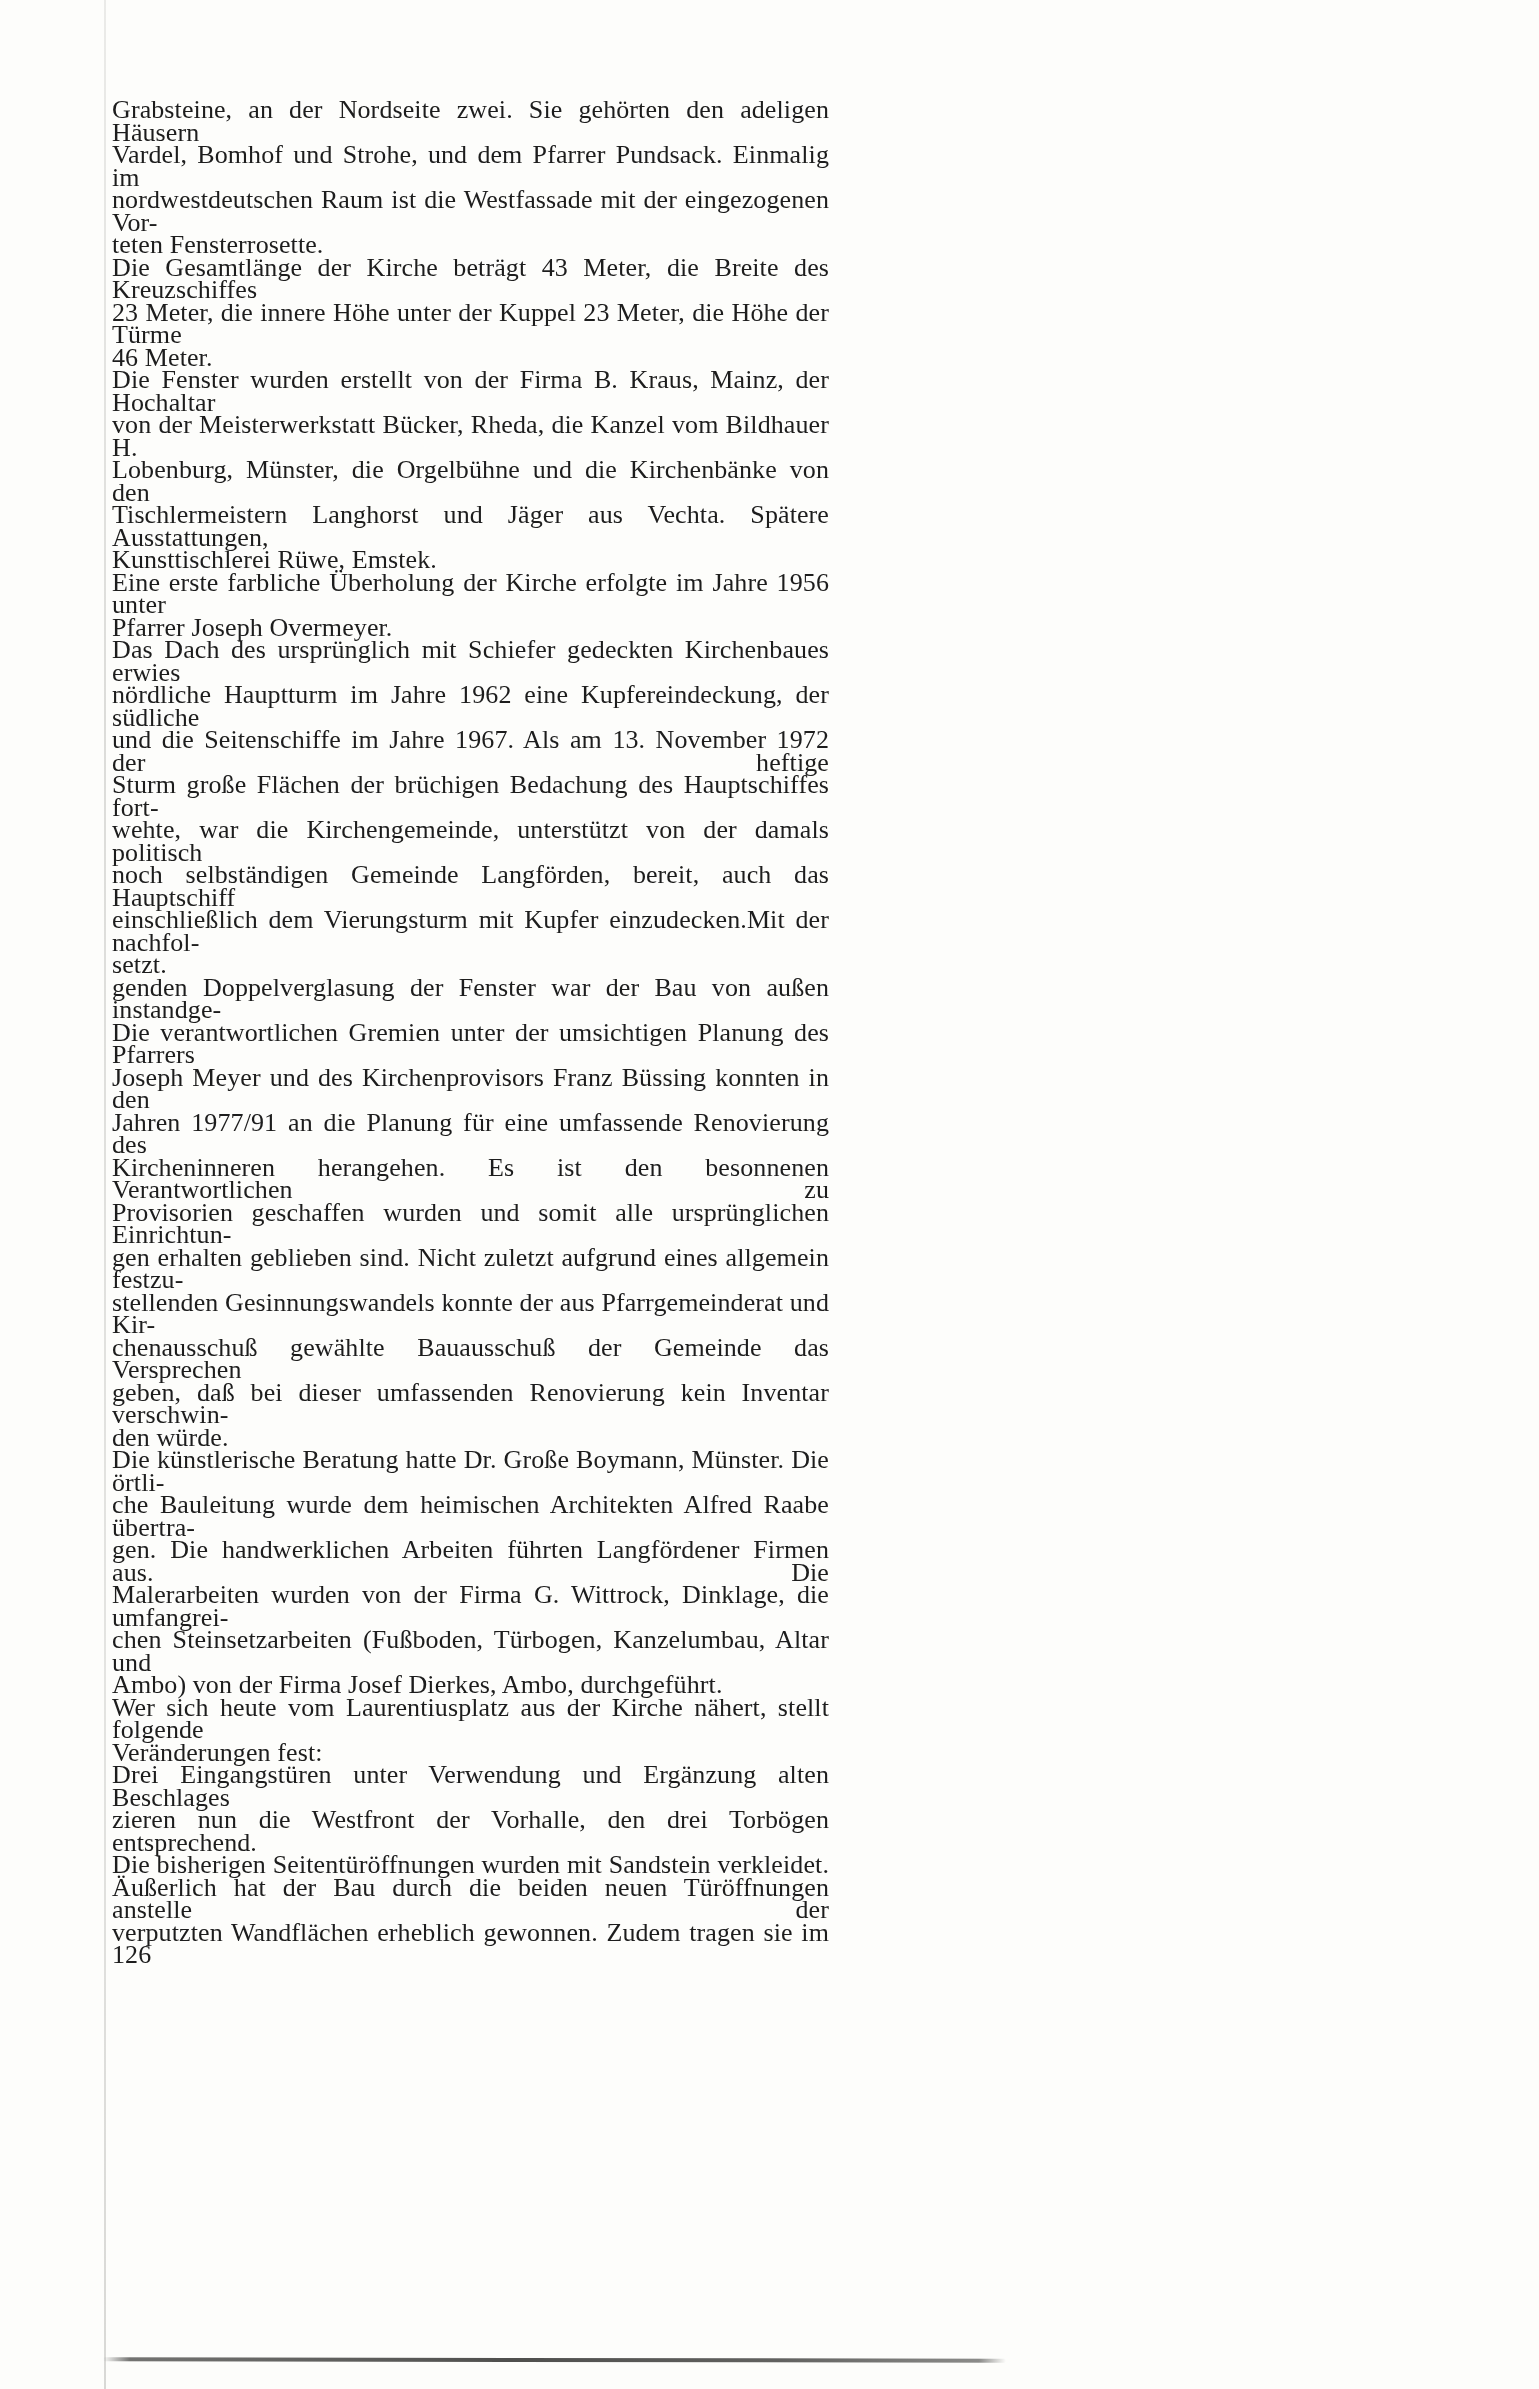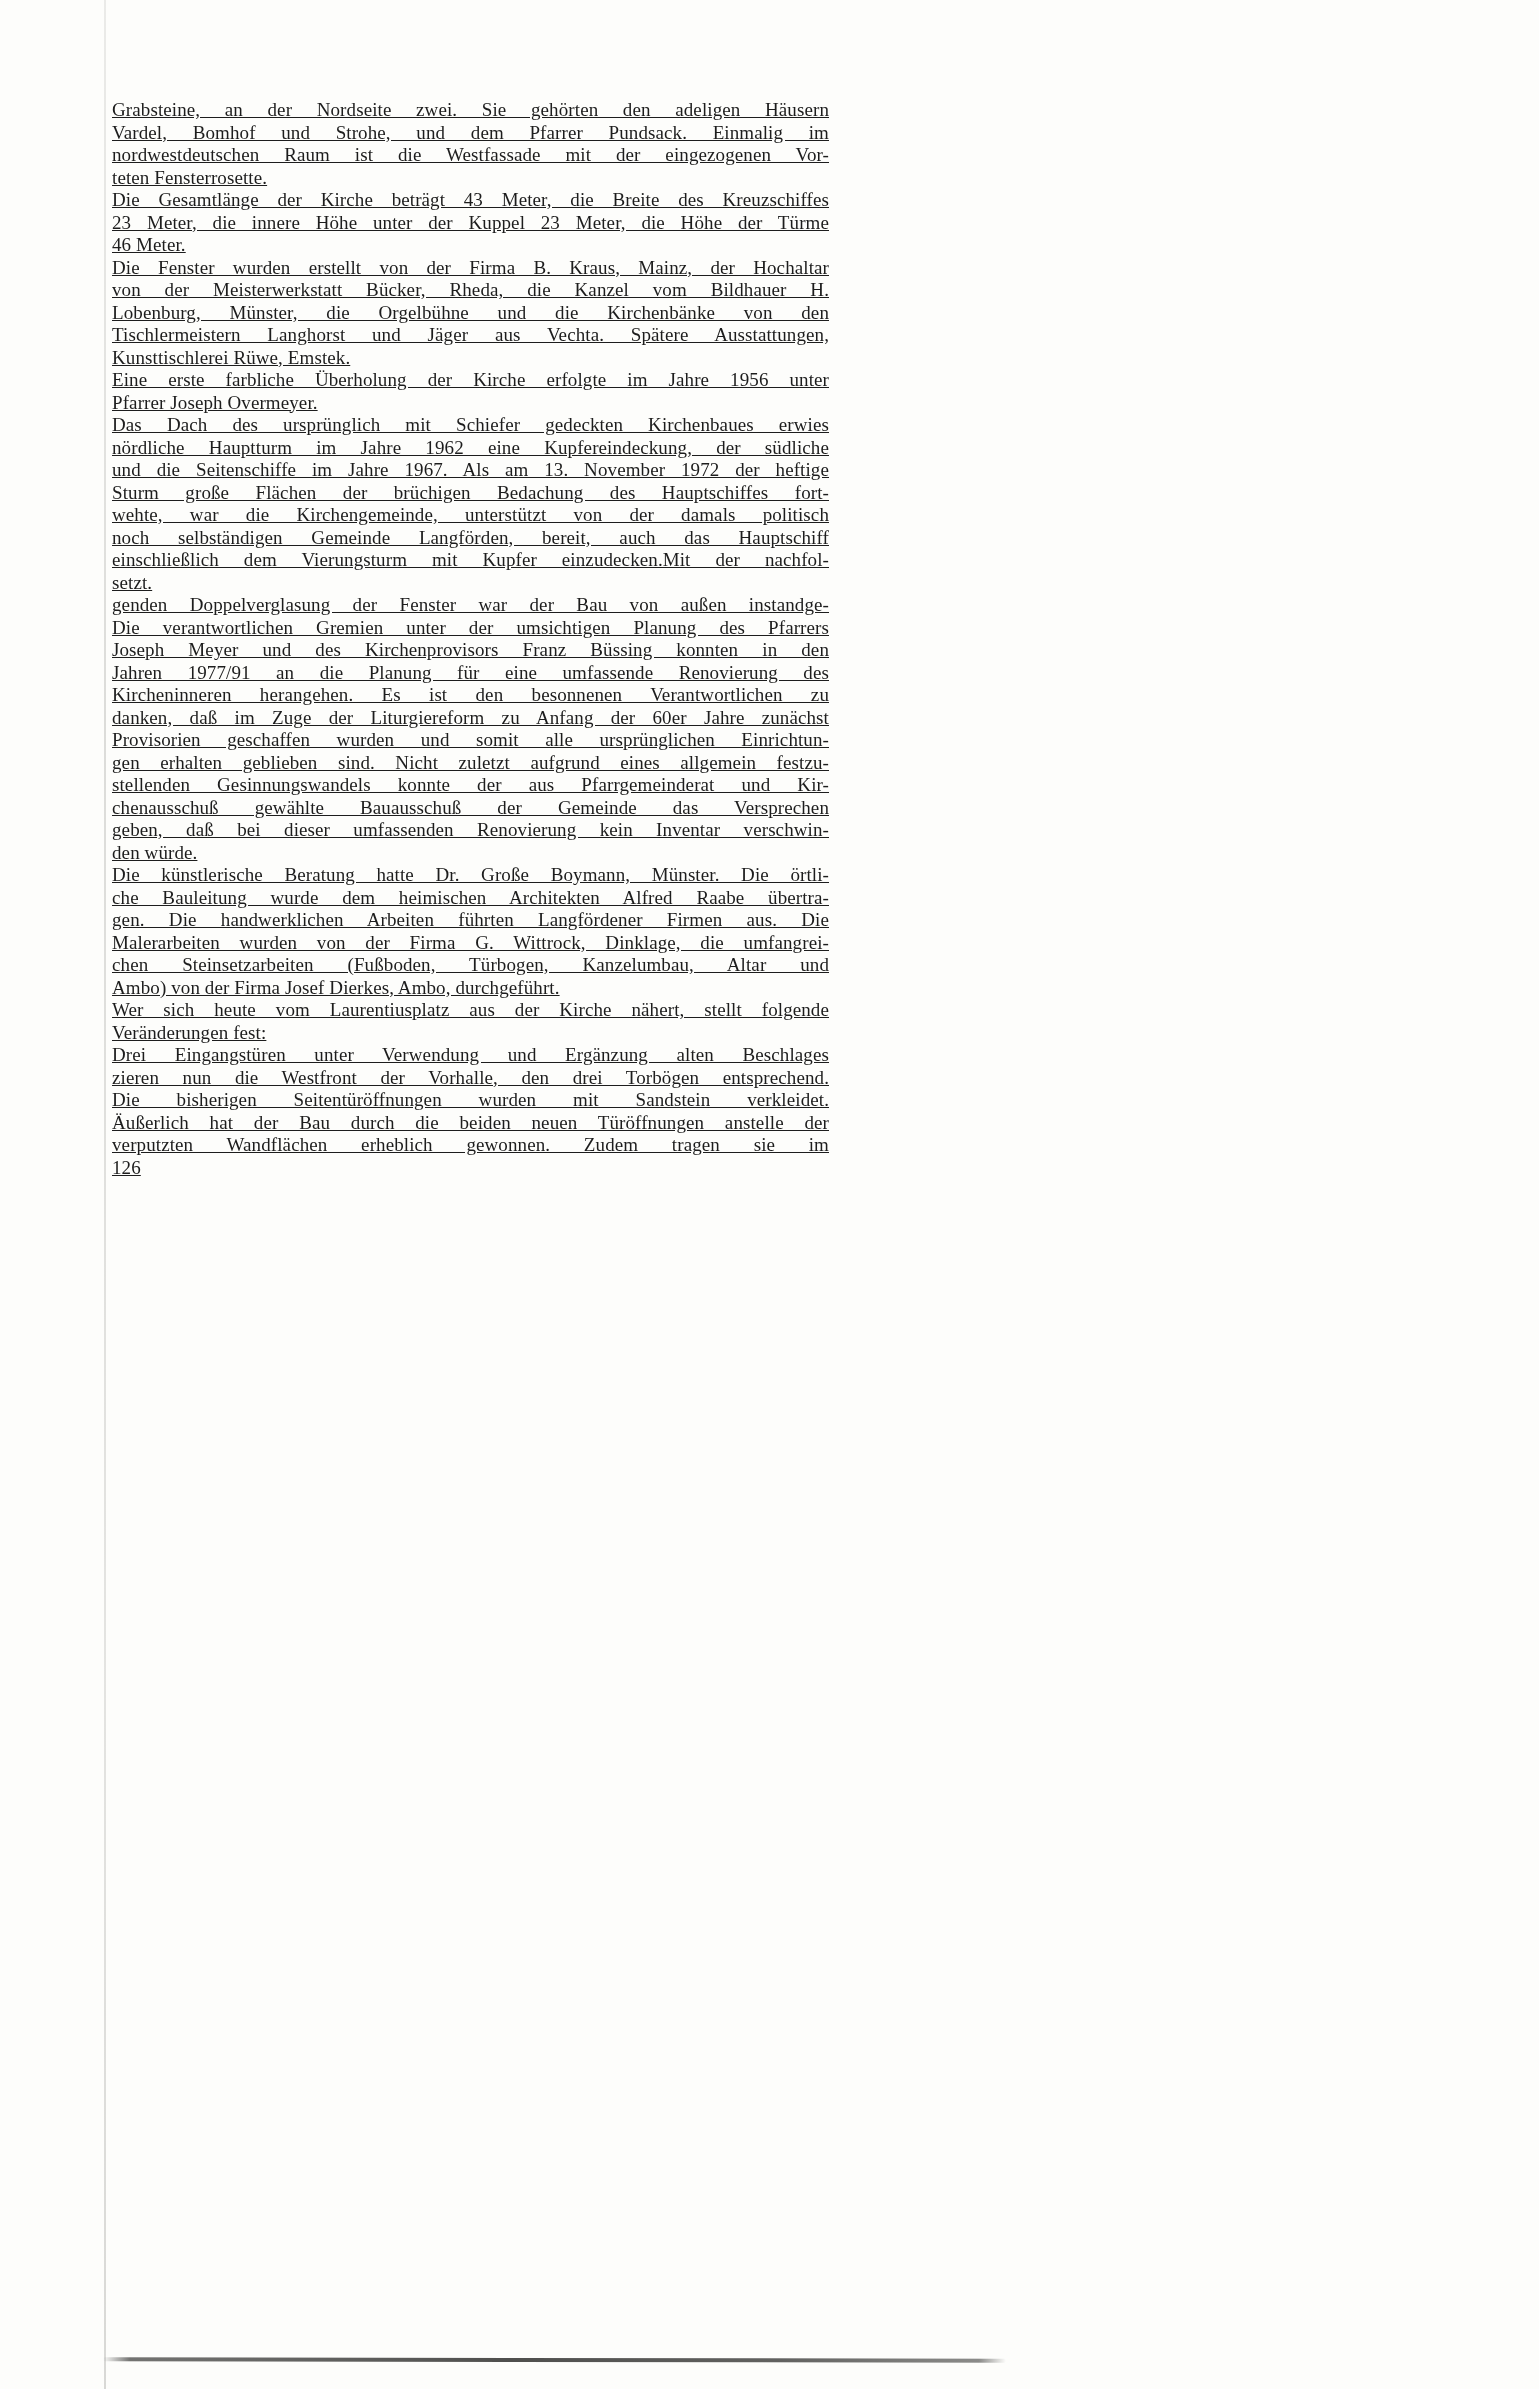--- a/index.html
+++ b/index.html
@@ -27,24 +27,23 @@
       rgba(180,180,176,0.25) 0%,
       rgba(180,180,176,0.45) 30%,
       rgba(180,180,176,0.35) 70%,
       rgba(180,180,176,0.5) 100%);
   }
   .textcol {
     position: absolute;
     left: 112px;
     top: 99px;
     width: 717px;
-    font-size: 19px;
+    font-size: 26px;
     line-height: 22.5px;
     letter-spacing: 0.1px;
-    text-decoration: underline;
   }
   .line {
     text-align: justify;
     text-align-last: justify;
     min-height: 22.5px;
     white-space: normal;
     hyphens: none;
   }
   .line.para-end {
     text-align-last: left;
@@ -99,21 +98,20 @@
         <div class="line">Sturm große Flächen der brüchigen Bedachung des Hauptschiffes fort-</div>
         <div class="line">wehte, war die Kirchengemeinde, unterstützt von der damals politisch</div>
         <div class="line">noch selbständigen Gemeinde Langförden, bereit, auch das Hauptschiff</div>
         <div class="line">einschließlich dem Vierungsturm mit Kupfer einzudecken.Mit der nachfol-</div>
         <div class="line para-end">setzt.</div>
         <div class="line">genden Doppelverglasung der Fenster war der Bau von außen instandge-</div>
         <div class="line">Die verantwortlichen Gremien unter der umsichtigen Planung des Pfarrers</div>
         <div class="line">Joseph Meyer und des Kirchenprovisors Franz Büssing konnten in den</div>
         <div class="line">Jahren 1977/91 an die Planung für eine umfassende Renovierung des</div>
         <div class="line">Kircheninneren herangehen. Es ist den besonnenen Verantwortlichen zu</div>
-        <div class="line">danken, daß im Zuge der Liturgiereform zu Anfang der 60er Jahre zunächst</div>
         <div class="line">Provisorien geschaffen wurden und somit alle ursprünglichen Einrichtun-</div>
         <div class="line">gen erhalten geblieben sind. Nicht zuletzt aufgrund eines allgemein festzu-</div>
         <div class="line">stellenden Gesinnungswandels konnte der aus Pfarrgemeinderat und Kir-</div>
         <div class="line">chenausschuß gewählte Bauausschuß der Gemeinde das Versprechen</div>
         <div class="line">geben, daß bei dieser umfassenden Renovierung kein Inventar verschwin-</div>
         <div class="line para-end">den würde.</div>
         <div class="line">Die künstlerische Beratung hatte Dr. Große Boymann, Münster. Die örtli-</div>
         <div class="line">che Bauleitung wurde dem heimischen Architekten Alfred Raabe übertra-</div>
         <div class="line">gen. Die handwerklichen Arbeiten führten Langfördener Firmen aus. Die</div>
         <div class="line">Malerarbeiten wurden von der Firma G. Wittrock, Dinklage, die umfangrei-</div>

